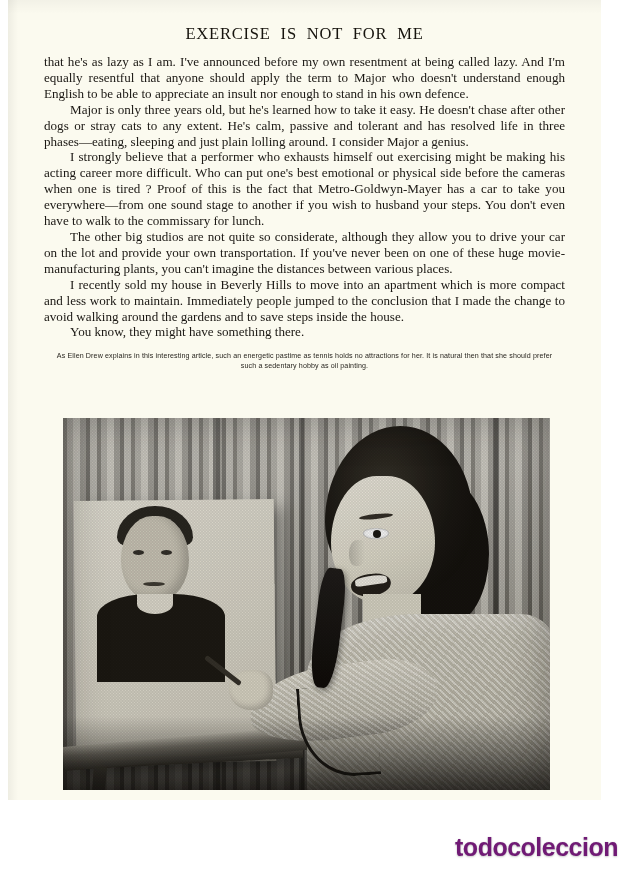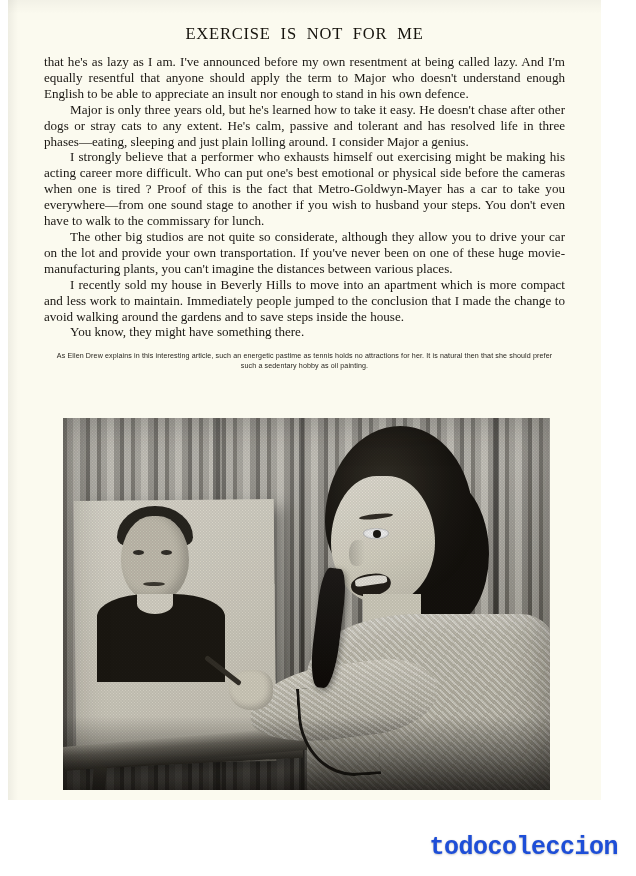--- a/index.html
+++ b/index.html
@@ -423,25 +423,25 @@
     inset: 0;
     pointer-events: none;
     box-shadow: inset 0 0 44px rgba(20,18,14,0.35);
   }
 
   
   .watermark {
     position: absolute;
     right: 18px;
     bottom: 14px;
-    font-family: Liberation Mono, monospace;
+    font-family: Liberation Sans, sans-serif;
     font-size: 25px;
     font-weight: bold;
     letter-spacing: -0.5px;
-    color: #1d4ed8;
+    color: #701a75;
     text-shadow:
       0 0 1px rgba(200,200,200,0.9),
       0 1px 2px rgba(160,160,160,0.55);
     user-select: none;
   }
 </style>
 </head>
 <body>
 
 <div class="page">

